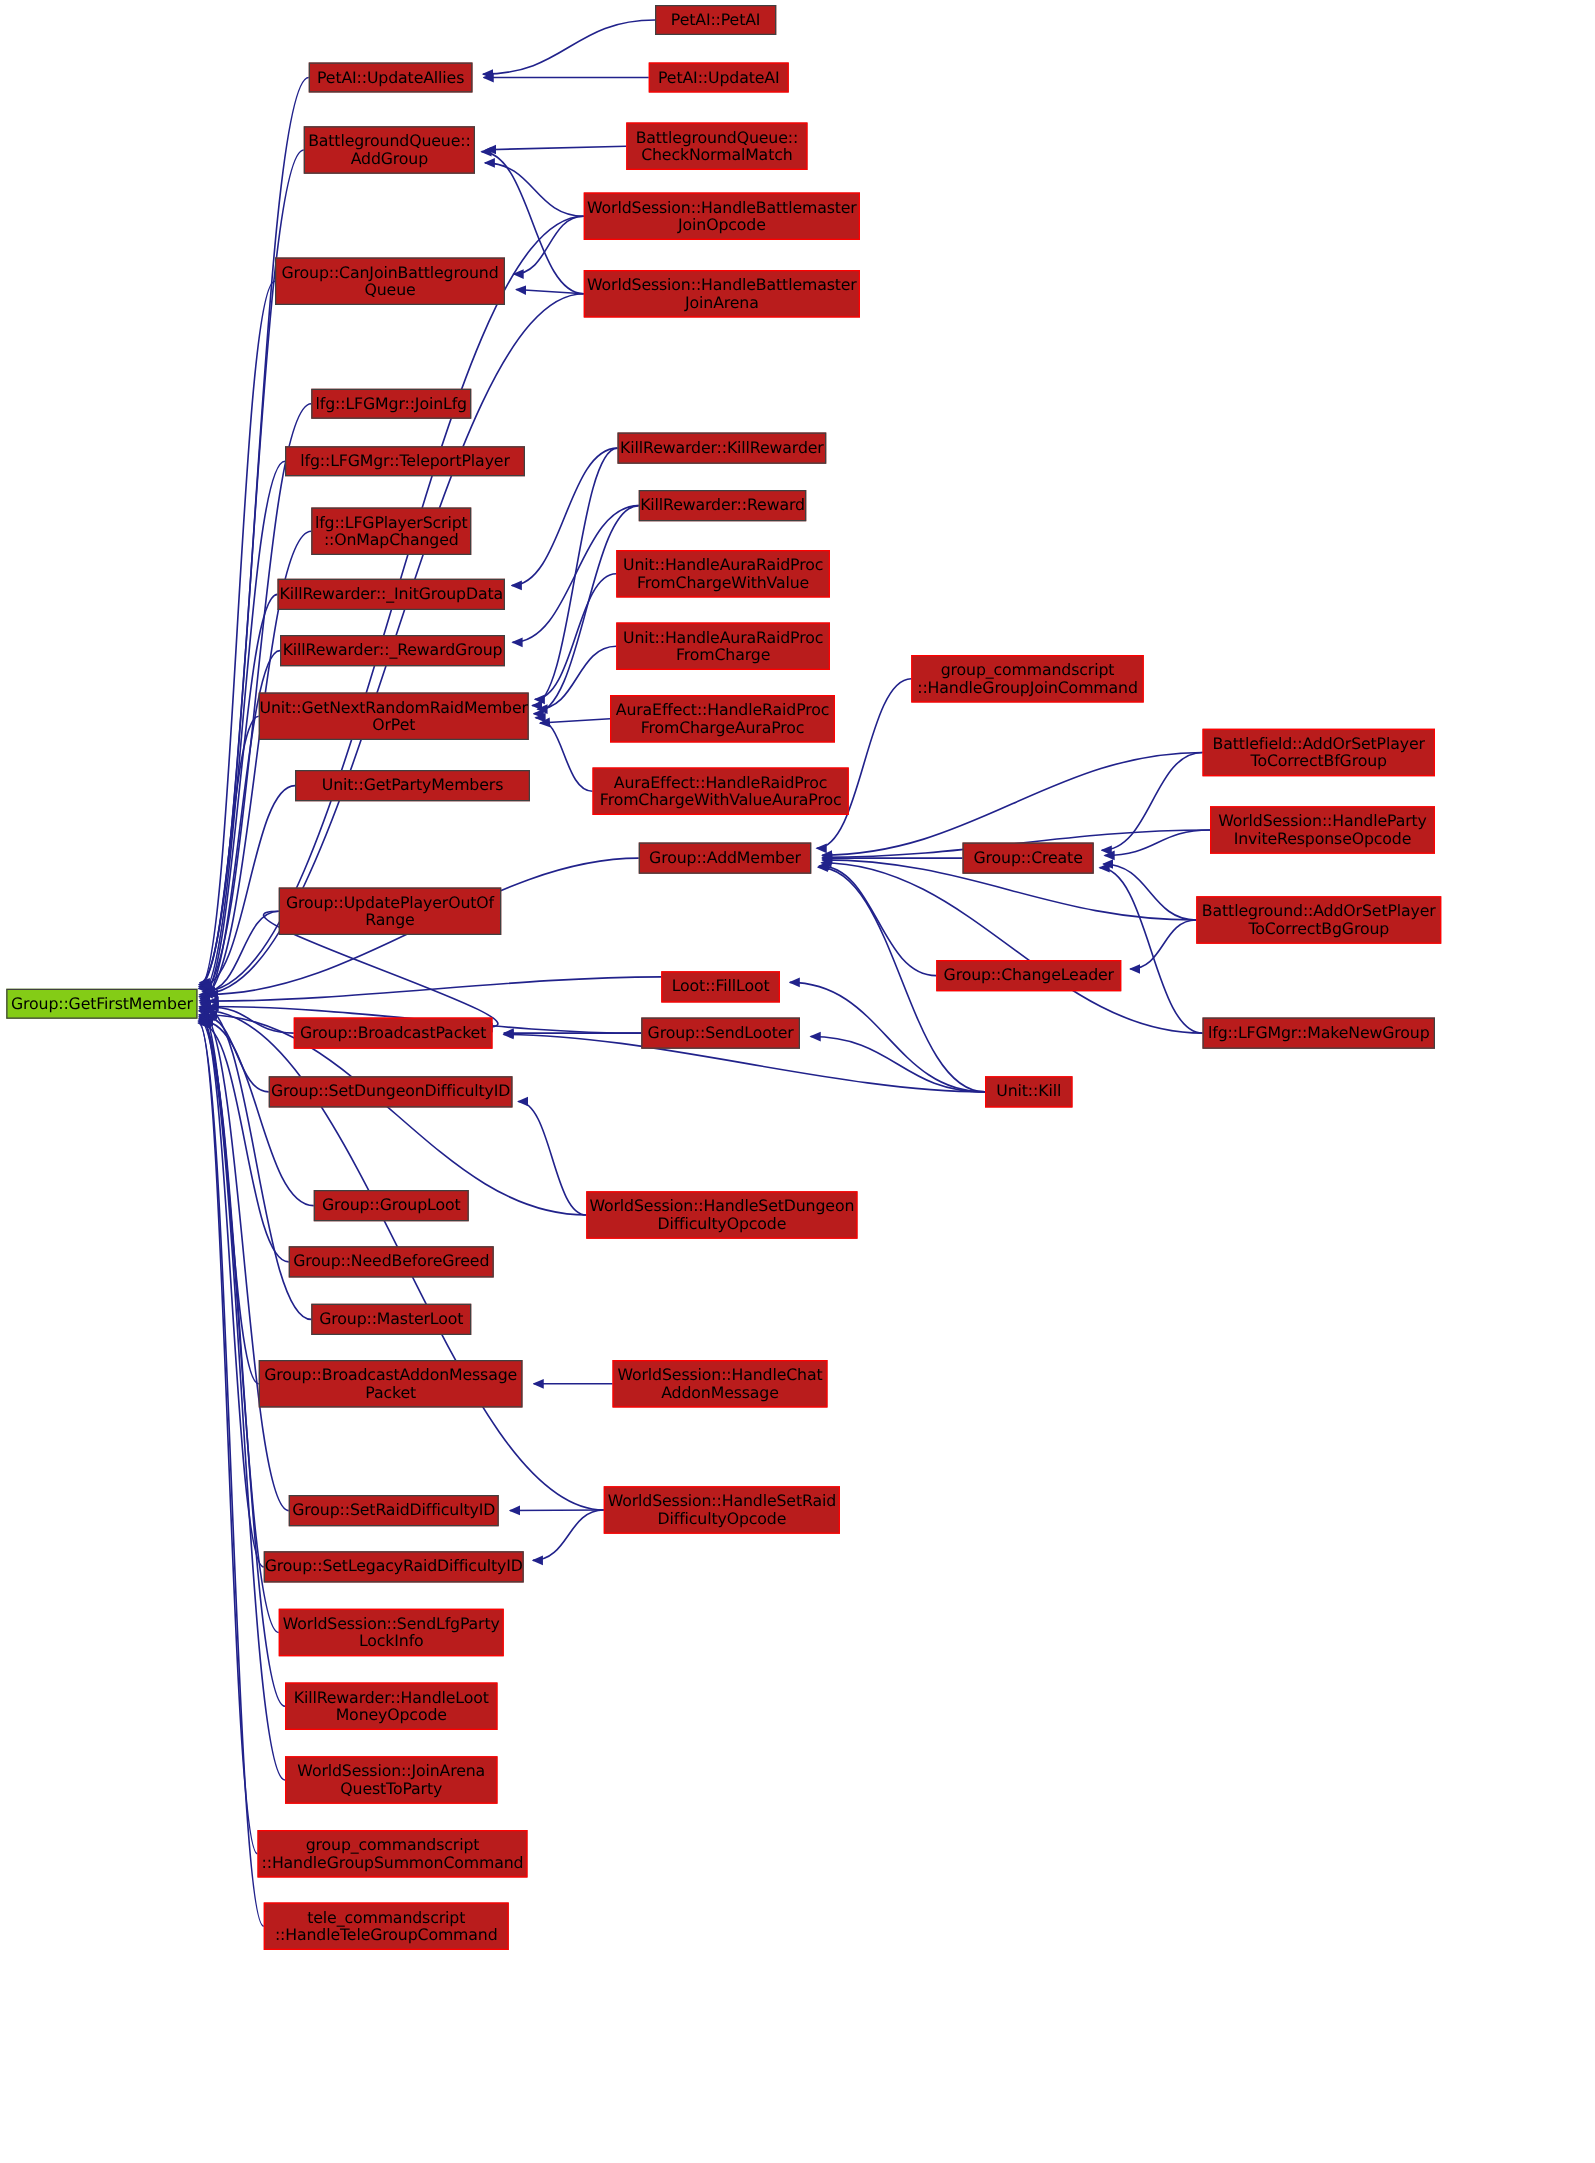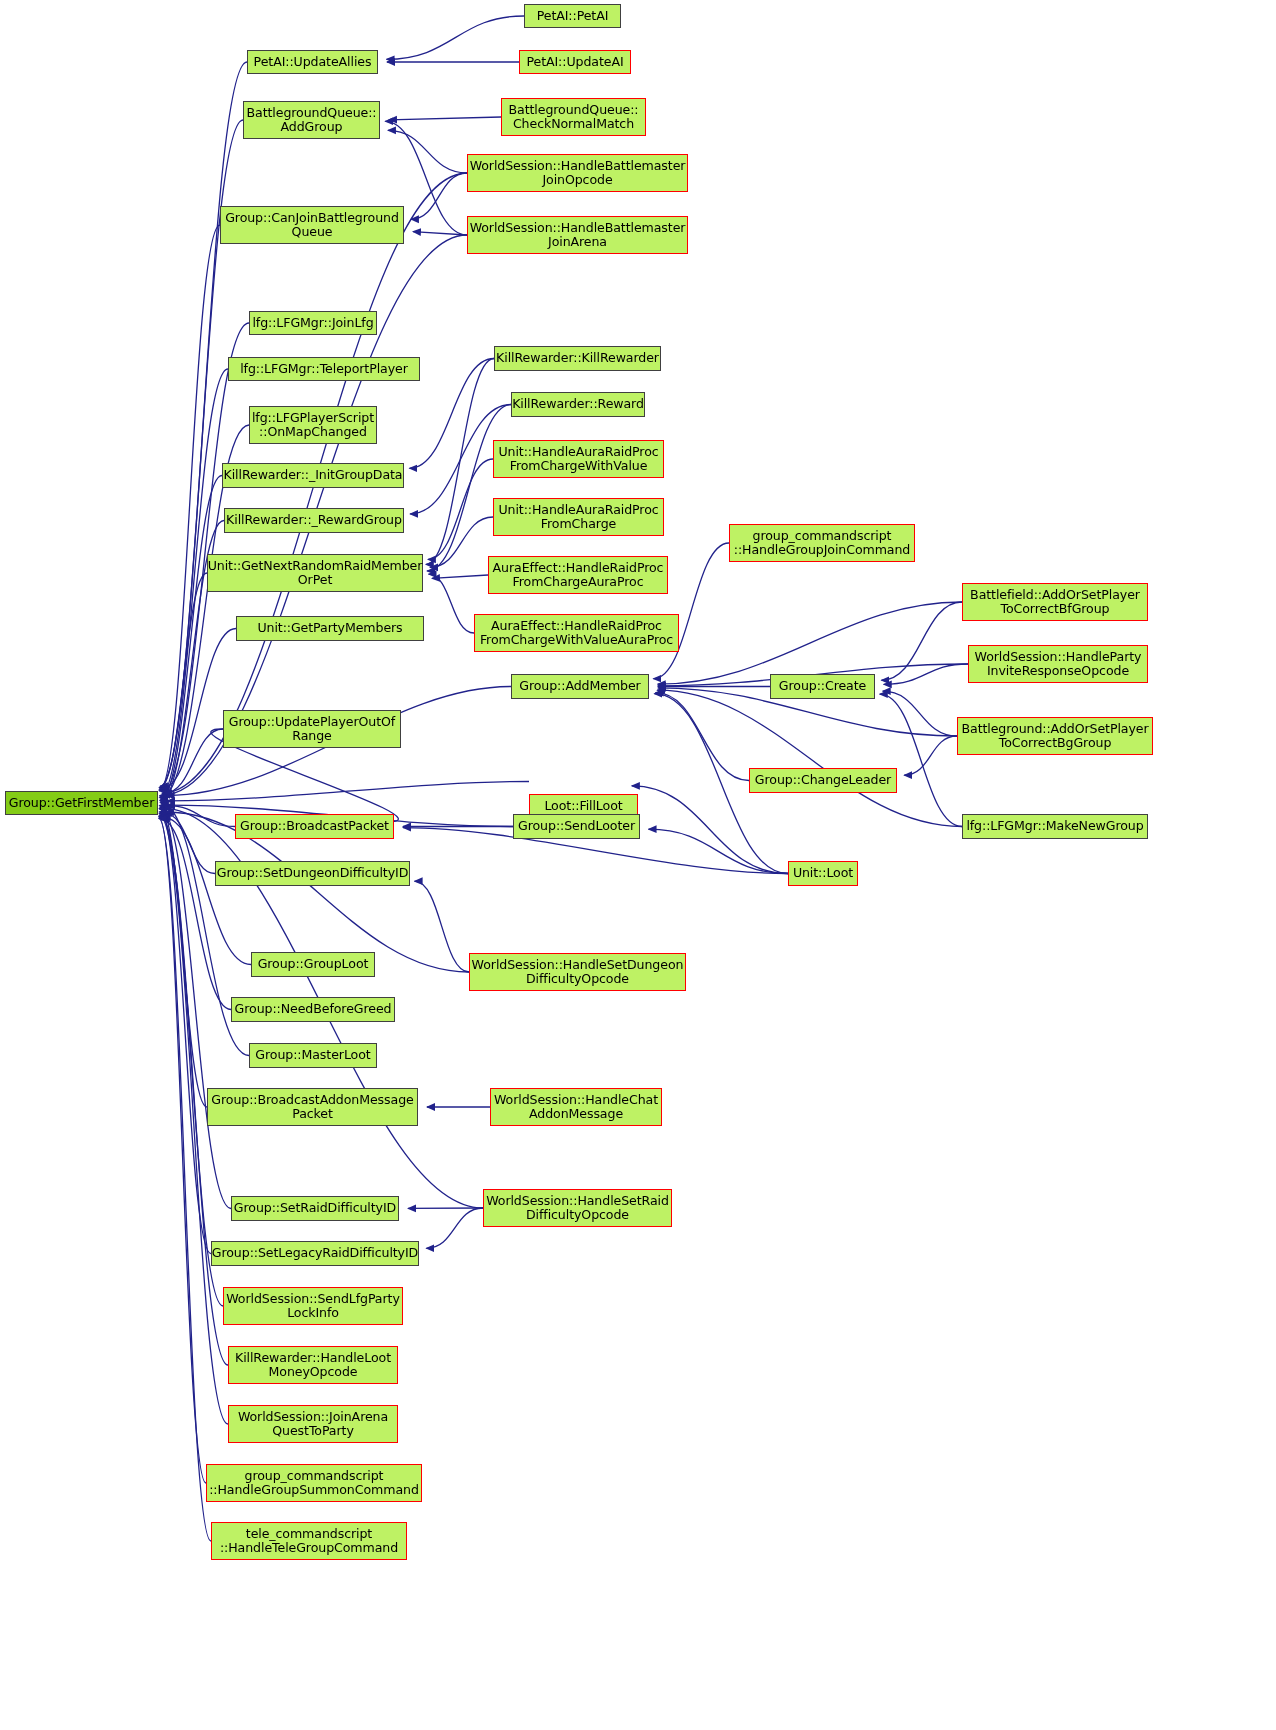--- a/index.html
+++ b/index.html
@@ -1,20 +1,20 @@
 <!DOCTYPE html>
 <html><head>
 <meta charset="utf-8">
 <style>
   html,body{margin:0;padding:0;background:#ffffff;}
   body{font-family:"DejaVu Sans","Liberation Sans",sans-serif;}
   #graph{position:relative;width:1276px;height:1730px;background:#fff;overflow:hidden;}
   #edges{position:absolute;left:0;top:0;width:1276px;height:1730px;pointer-events:none;}
   .node{position:absolute;box-sizing:border-box;display:flex;align-items:center;justify-content:center;
-        text-align:center;background:#bef264;line-height:1.12;color:#000;
+        text-align:center;background:#b91c1c;line-height:1.12;color:#000;
         font-size:12.6px;letter-spacing:-0.1px;}
   .node.black{border:1px solid #404040;}
   .node.red{border:1px solid #ff0000;}
   .node.root{border:1px solid #404040;background:#84cc16;}
   .node span{display:block;padding:0 5px;white-space:pre-line;}
 </style>
 </head>
 <body>
 
 <div id="graph">
@@ -198,31 +198,31 @@
       <div class="node red" style="left: 749px; top: 768px; width: 148px; height: 25px;">
         <span>Group::ChangeLeader</span>
       </div>
       <div class="node black" style="left: 962px; top: 814px; width: 186px; height: 25px;">
         <span>lfg::LFGMgr::MakeNewGroup</span>
       </div>
       <div class="node black" style="left: 223px; top: 710px; width: 178px; height: 38px;">
         <span>Group::UpdatePlayerOutOf
 Range</span>
       </div>
-      <div class="node red" style="left: 529px; top: 794px; width: 109px; height: 25px;">
+      <div class="node red" style="left: 529px; top: 777px; width: 95px; height: 25px;">
         <span>Loot::FillLoot</span>
       </div>
       <div class="node red" style="left: 235px; top: 814px; width: 159px; height: 25px;">
         <span>Group::BroadcastPacket</span>
       </div>
       <div class="node black" style="left: 513px; top: 814px; width: 127px; height: 25px;">
         <span>Group::SendLooter</span>
       </div>
       <div class="node red" style="left: 788px; top: 861px; width: 70px; height: 25px;">
-        <span>Unit::Loot</span>
+        <span>Unit::Kill</span>
       </div>
       <div class="node black" style="left: 215px; top: 861px; width: 195px; height: 25px;">
         <span>Group::SetDungeonDifficultyID</span>
       </div>
       <div class="node red" style="left: 469px; top: 953px; width: 217px; height: 38px;">
         <span>WorldSession::HandleSetDungeon
 DifficultyOpcode</span>
       </div>
       <div class="node black" style="left: 251px; top: 952px; width: 124px; height: 25px;">
         <span>Group::GroupLoot</span>

